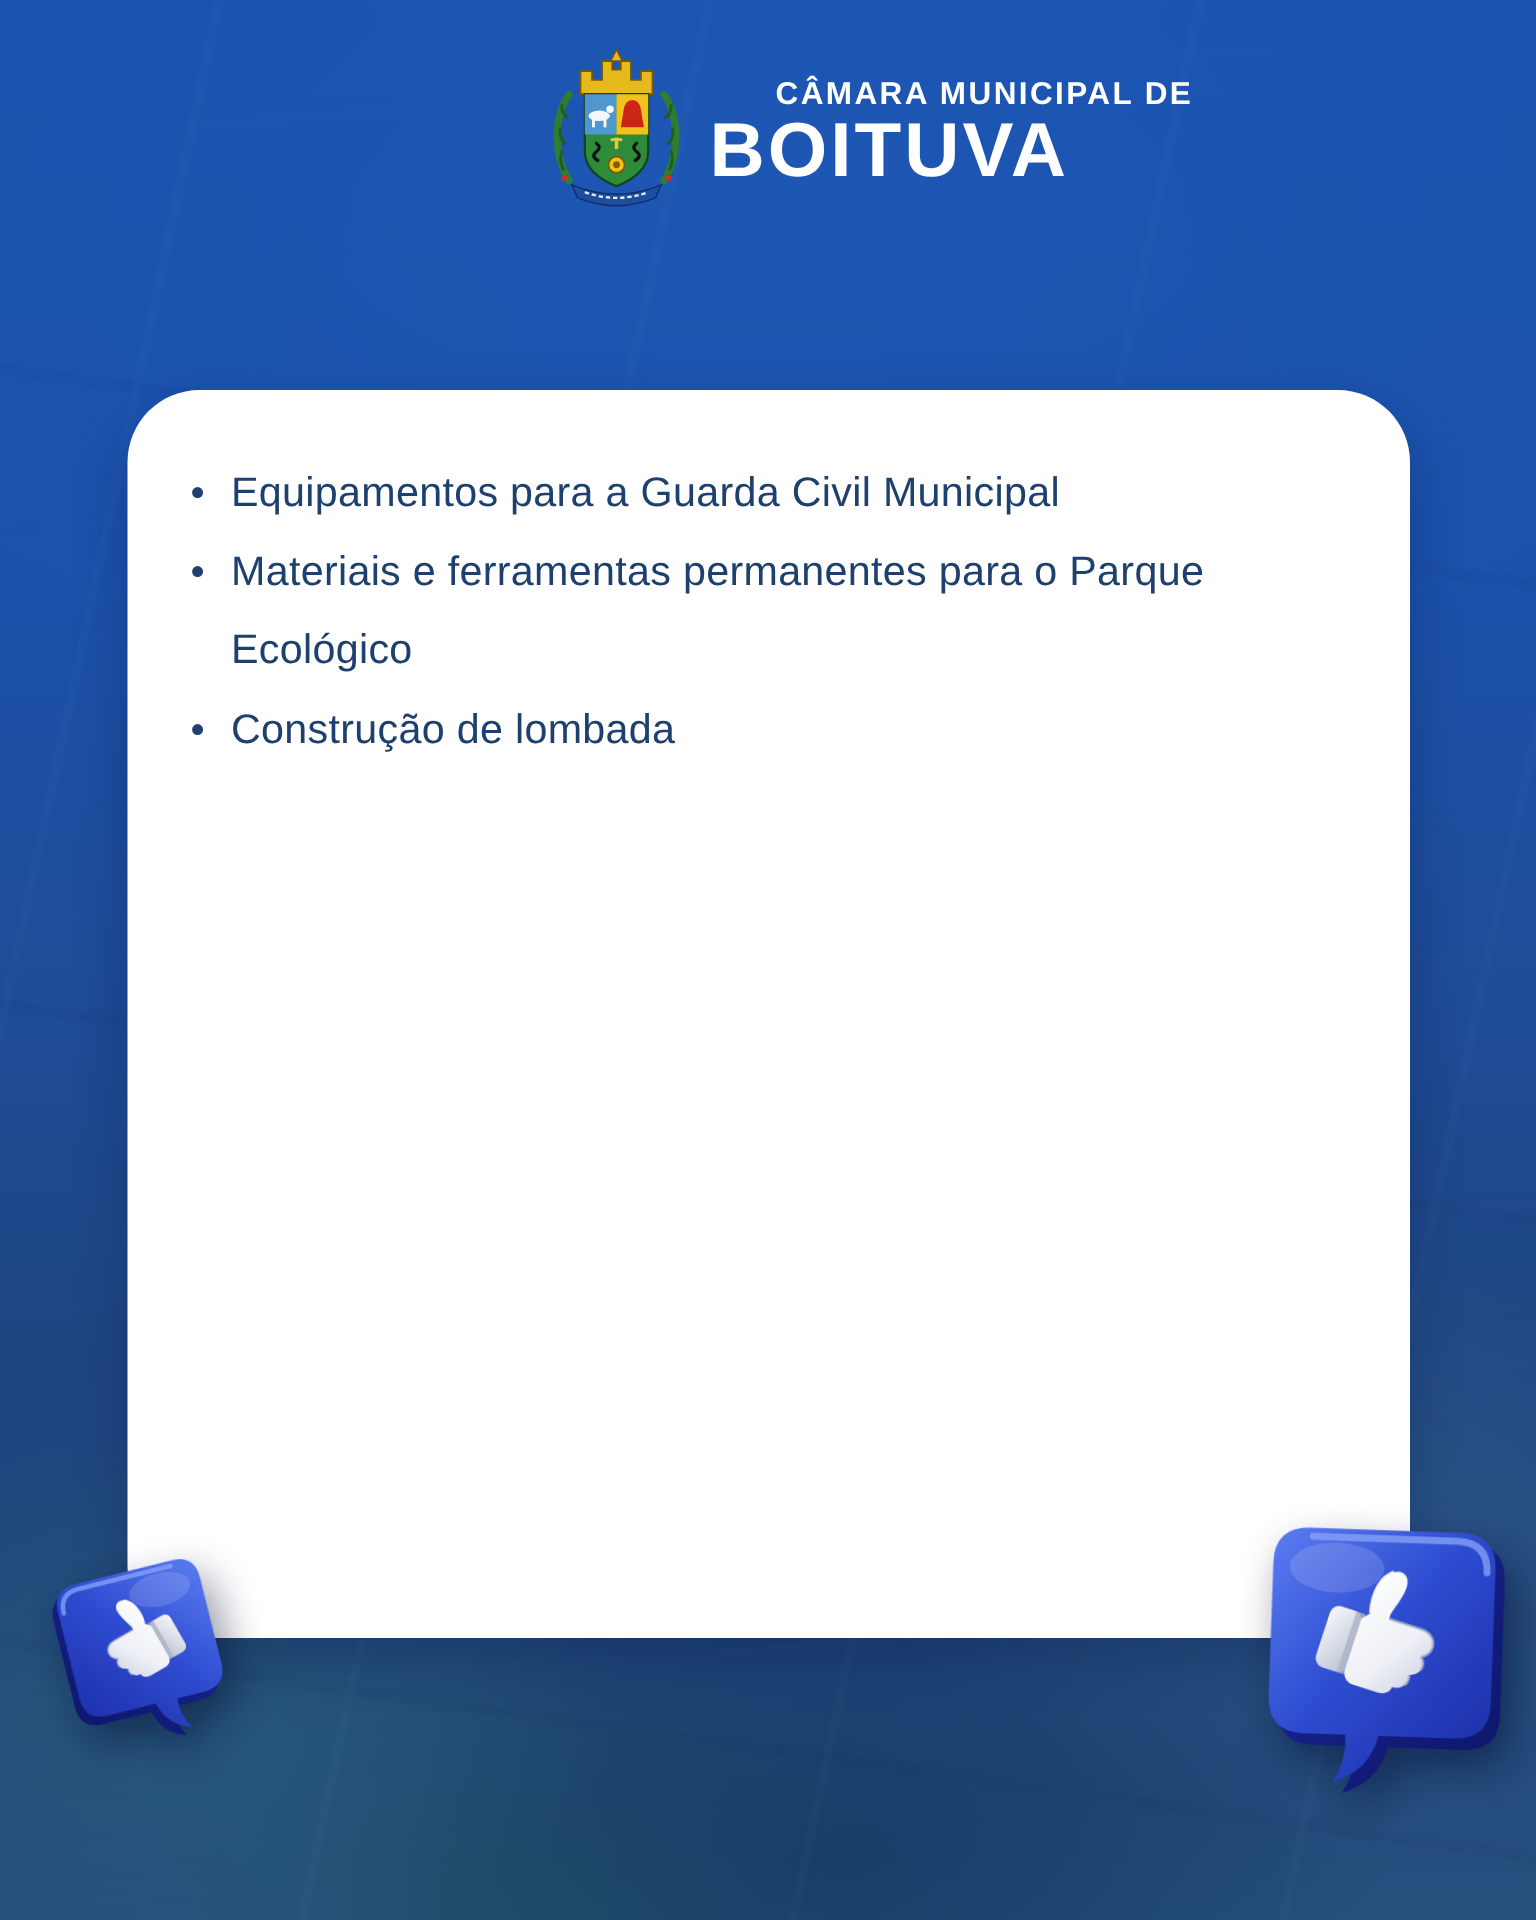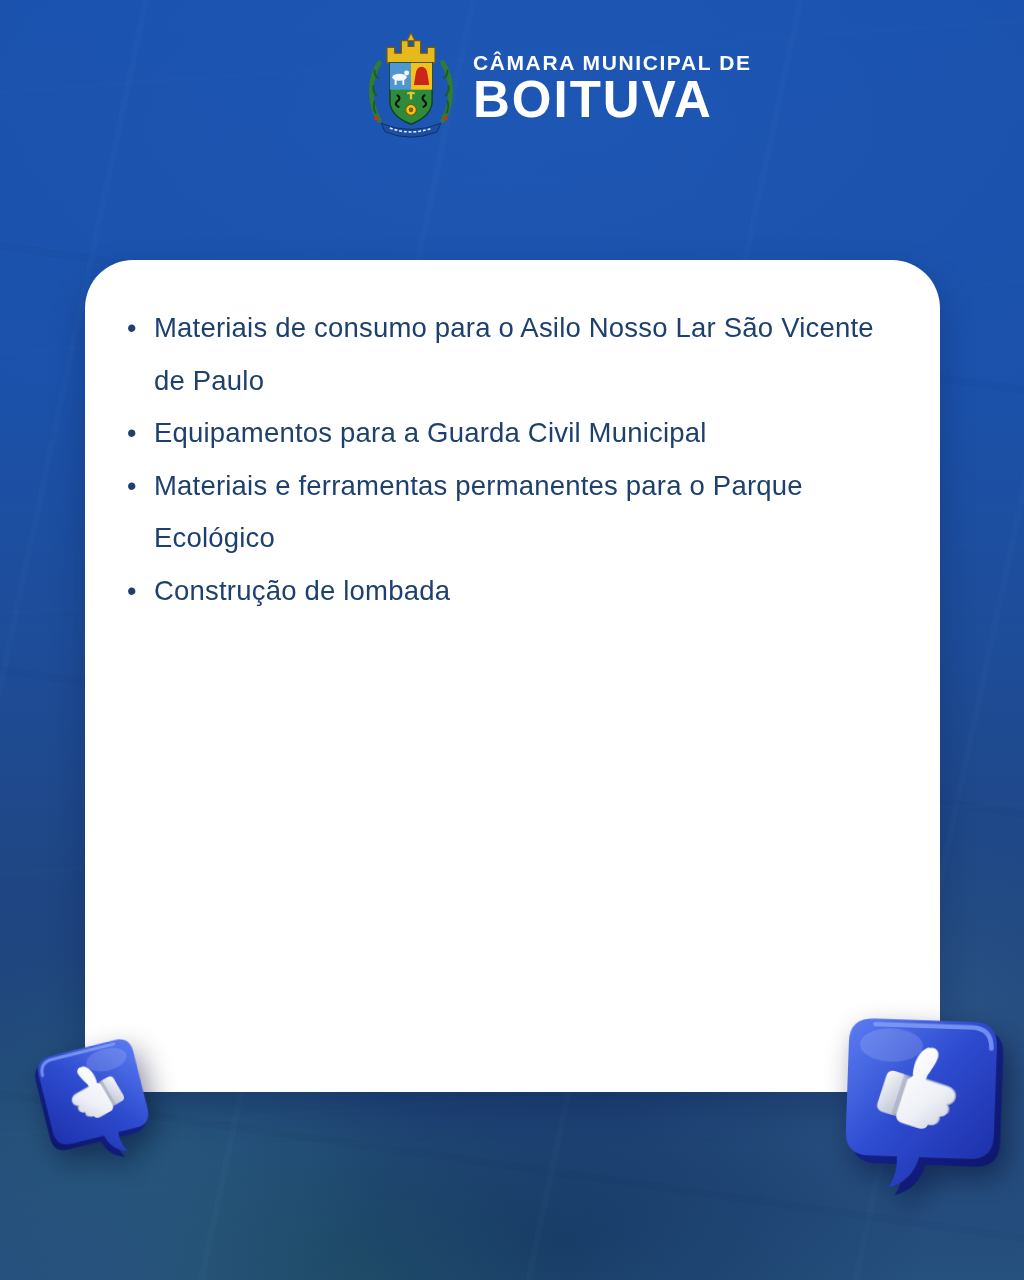--- a/index.html
+++ b/index.html
@@ -25,21 +25,21 @@
       repeating-linear-gradient(102deg, rgba(255,255,255,0) 0 140px, rgba(150,190,220,.05) 140px 146px, rgba(255,255,255,0) 146px 320px),
       repeating-linear-gradient(8deg, rgba(0,0,40,0) 0 180px, rgba(0,10,40,.06) 180px 188px, rgba(0,0,40,0) 188px 420px),
       repeating-linear-gradient(176deg, rgba(255,255,255,0) 0 90px, rgba(120,160,200,.04) 90px 94px, rgba(255,255,255,0) 94px 260px);
   }
 
   
   .header{position:absolute;top:0;left:0;width:100%;height:150px;z-index:3;}
   .brand{position:absolute;left:363px;top:26px;display:flex;align-items:center;}
   .crest{width:96px;height:112px;display:block;}
   .brand-text{margin-left:14px;color:#ffffff;}
-  .brand-line1{font-size:21px;font-weight:bold;letter-spacing:1.6px;line-height:1;margin-top:14px;}
+  .brand-line1{font-size:21px;font-weight:bold;letter-spacing:1.6px;line-height:1;margin-top:14px;margin-left:44px;}
   .brand-line2{font-size:51px;font-weight:bold;letter-spacing:2px;line-height:1.05;}
 
   
   .card{
     position:absolute;left:85px;top:260px;width:855px;height:832px;z-index:2;
     background:#ffffff;border-radius:48px;
     box-shadow:0 14px 34px rgba(0,20,70,.28);
     box-sizing:border-box;
     padding:42px 50px 0 42px;
   }
@@ -118,21 +118,20 @@
     </svg>
     <div class="brand-text">
       <div class="brand-line1">CÂMARA MUNICIPAL DE</div>
       <div class="brand-line2">BOITUVA</div>
     </div>
   </div>
 </div>
 
 <div class="card">
   <ul class="benefits">
-    <li>Materiais de consumo para o Asilo Nosso Lar São Vicente de Paulo</li>
     <li>Equipamentos para a Guarda Civil Municipal</li>
     <li>Materiais e ferramentas permanentes para o Parque Ecológico</li>
     <li>Construção de lombada</li>
   </ul>
 </div>
 
 <svg width="0" height="0" style="position:absolute" aria-hidden="true">
   <defs>
     <linearGradient id="bubbleGrad" x1="0" y1="0" x2="1" y2="1">
       <stop offset="0" stop-color="#5b7df2"></stop>

